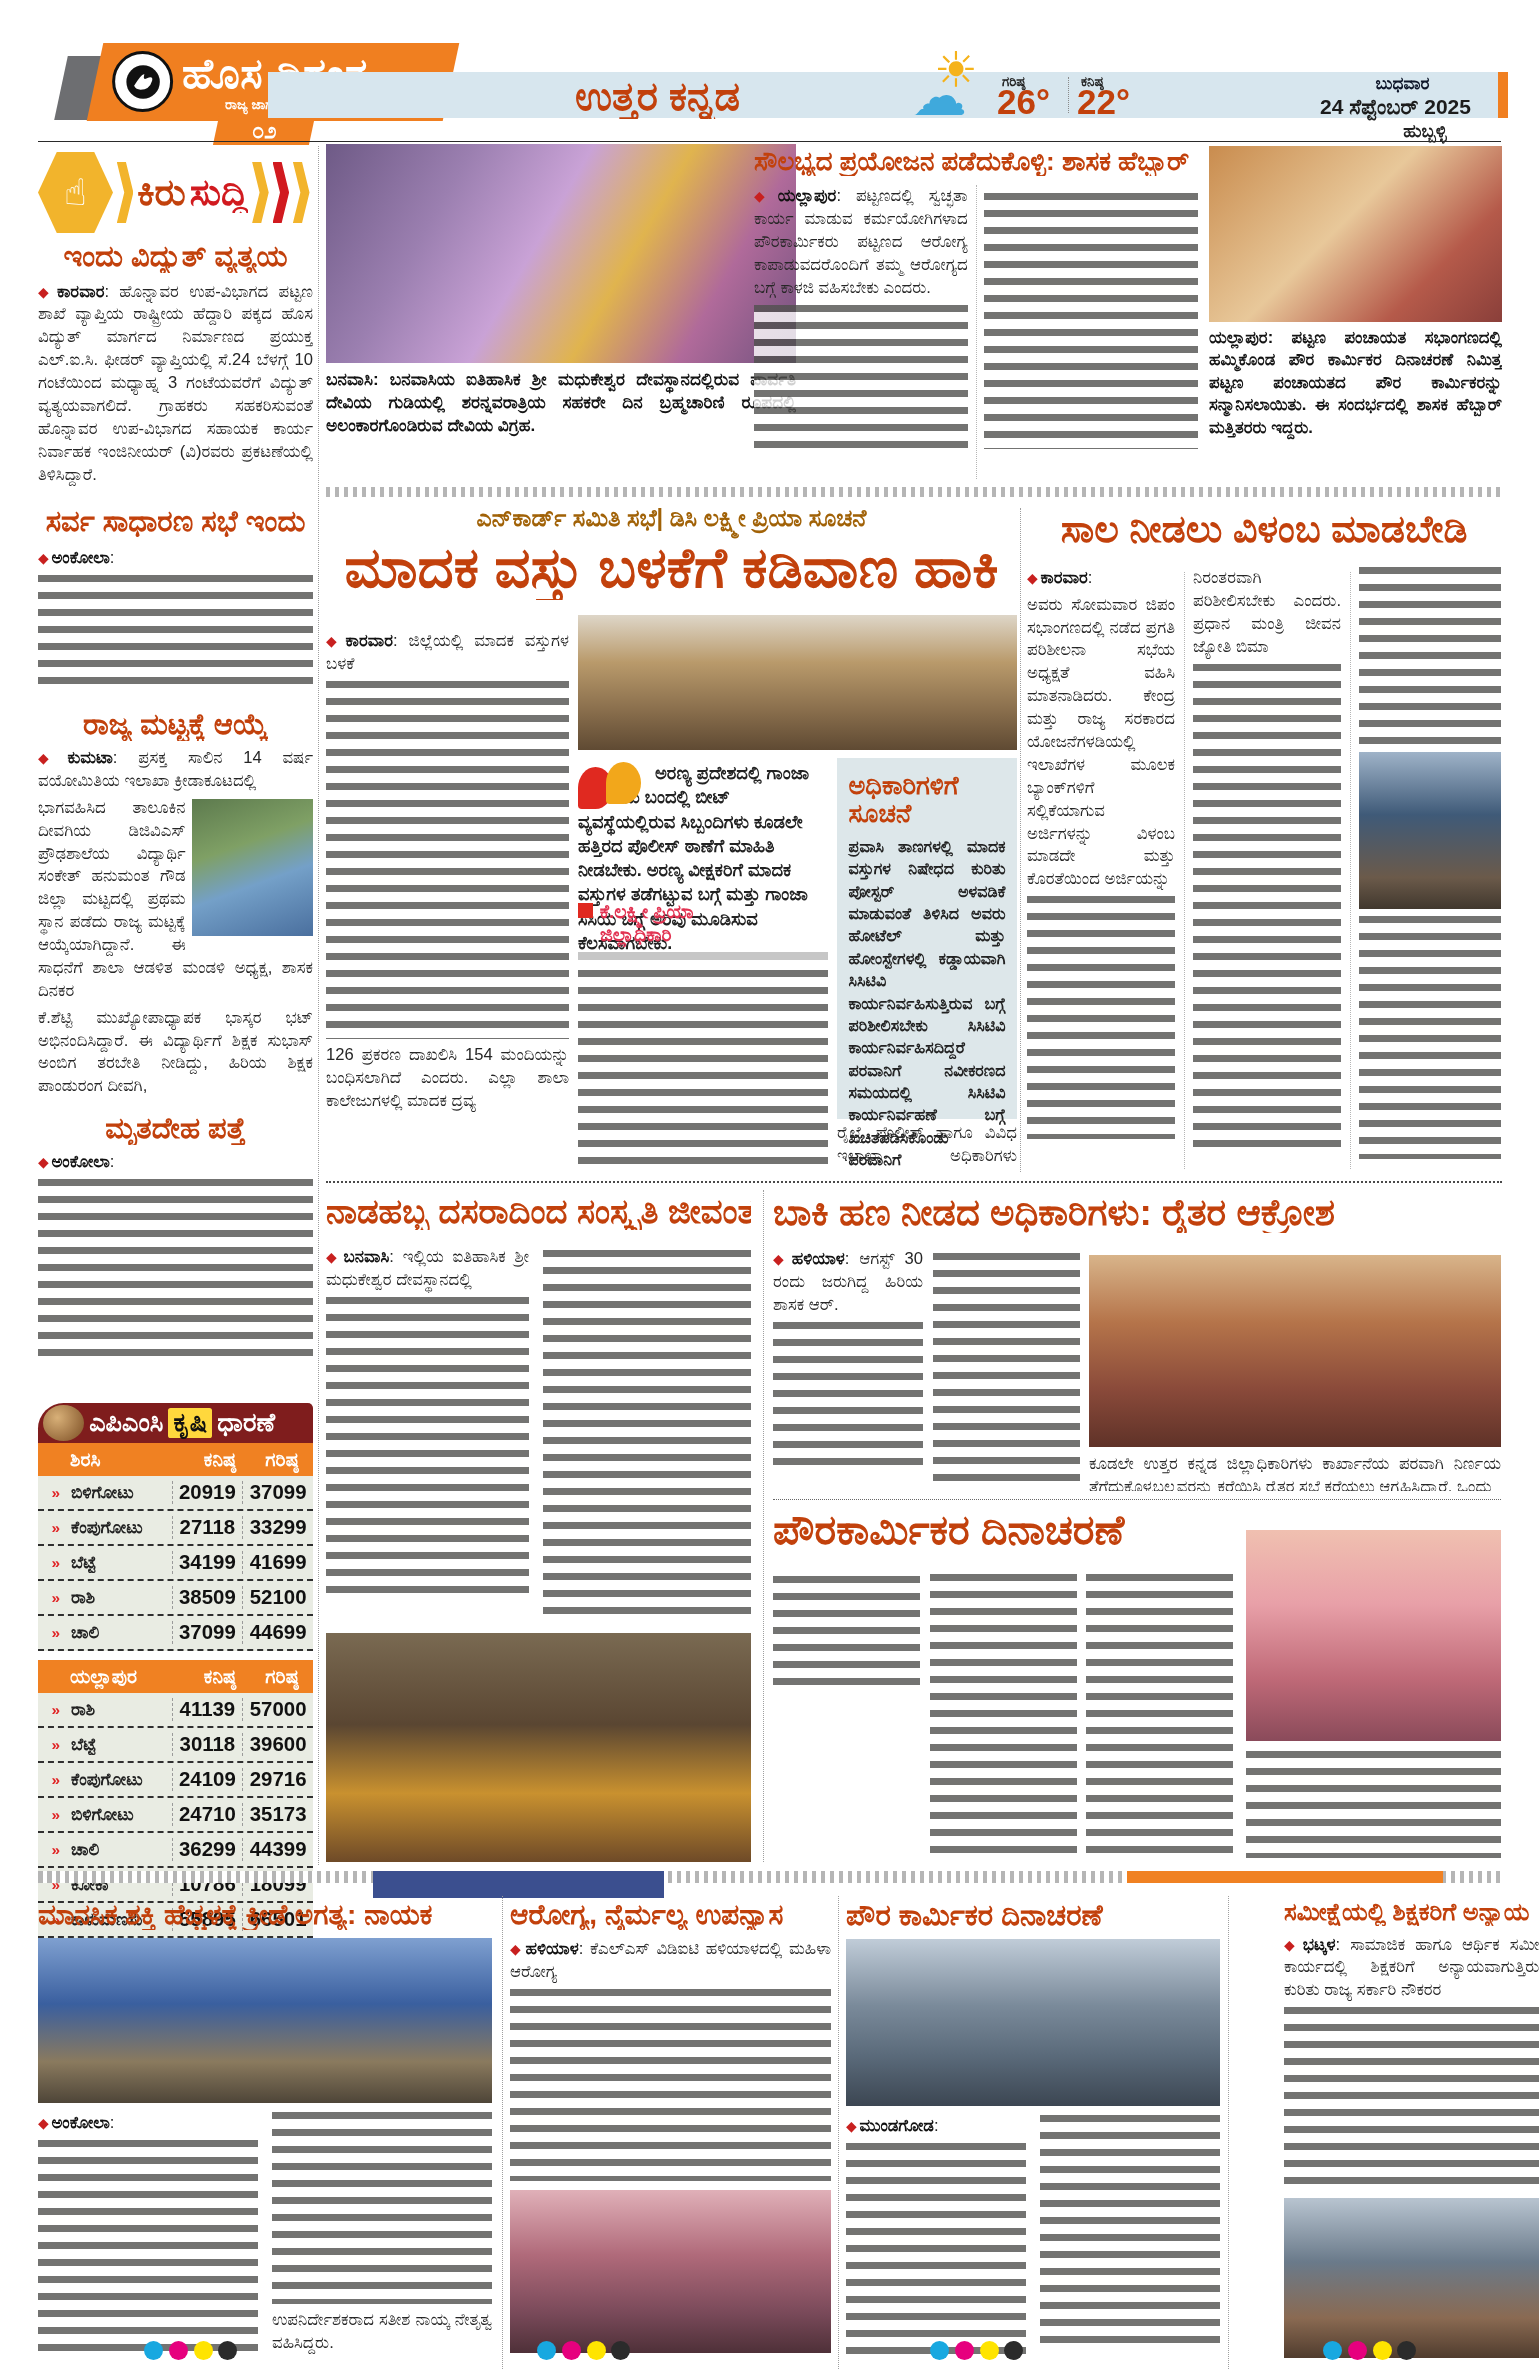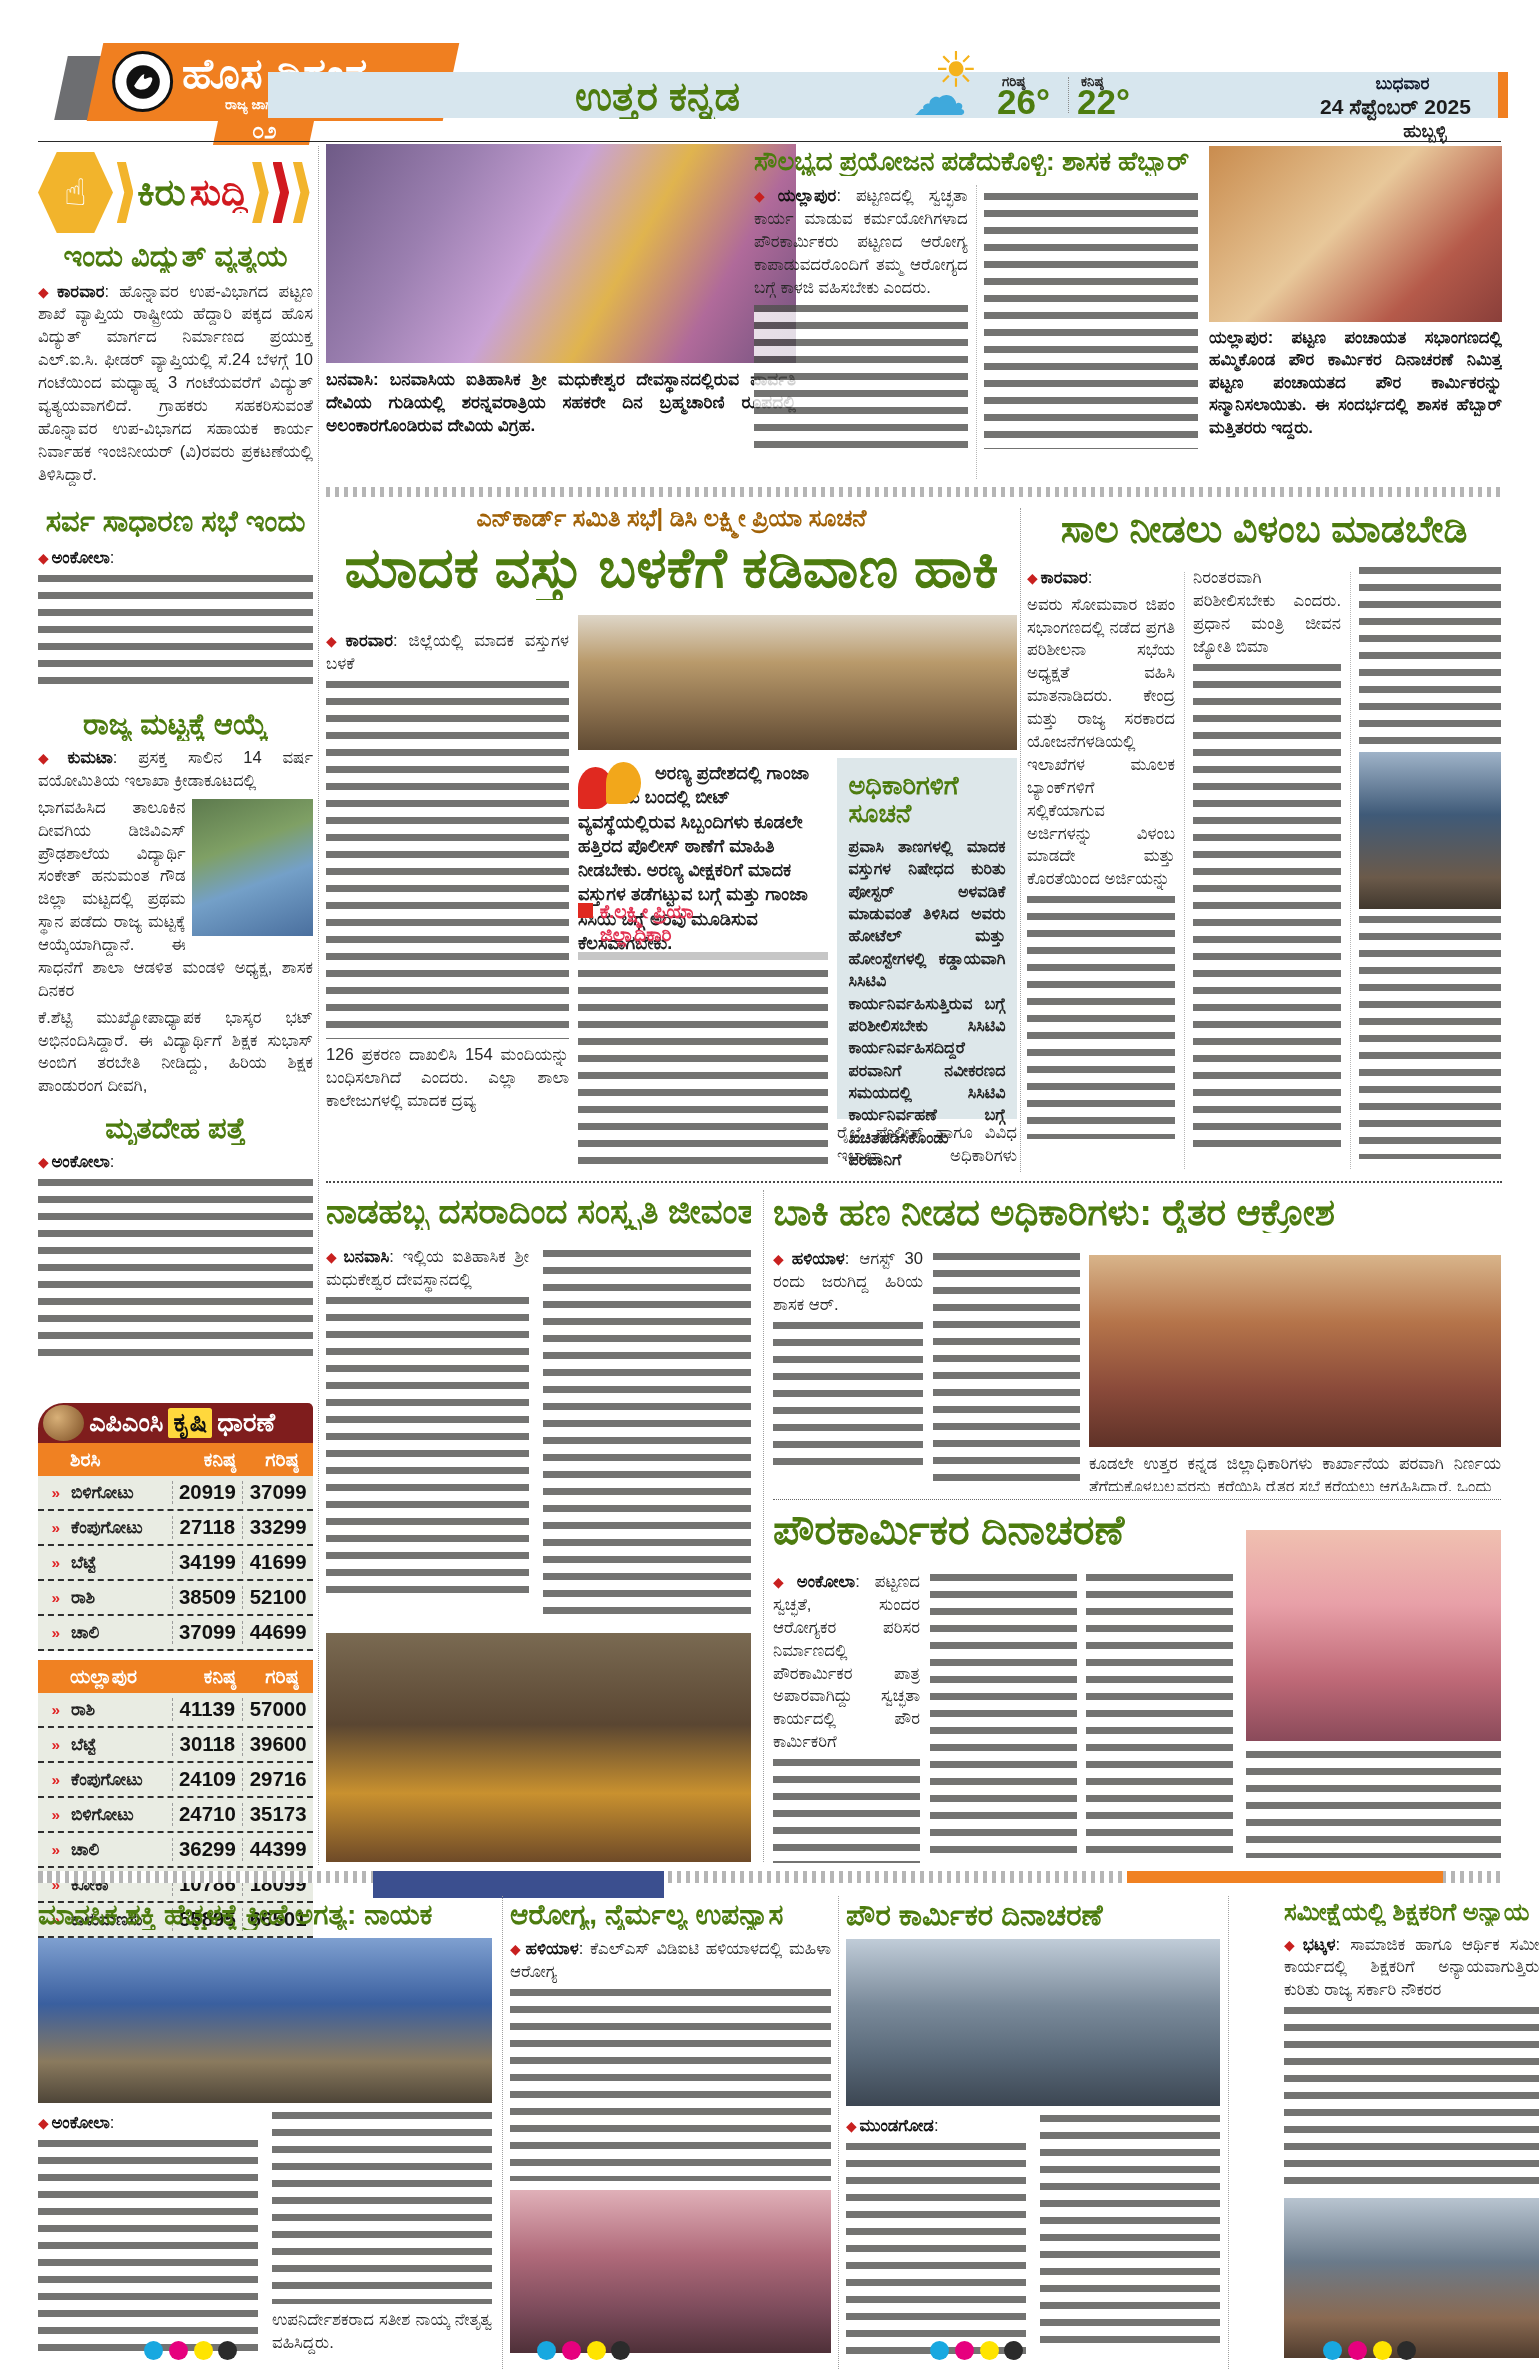--- a/index.html
+++ b/index.html
@@ -1,19 +1,19 @@
 <!DOCTYPE html>
 <html style="font-size:10.2px"><head>
 <meta charset="utf-8">
 <style>
   html,body{margin:0;padding:0;background:#e8e8e8;}
   #page{position:relative;width:1540px;height:2377px;background:#fff;overflow:hidden;
         font-family:"Liberation Sans","DejaVu Sans",sans-serif;color:#222;}
   .abs{position:absolute;}
-  .hl{font-weight:800;color:#4d7c0f;line-height:1.12;overflow:hidden;}
+  .hl{font-weight:800;color:#c2410c;line-height:1.12;overflow:hidden;}
   .ctr{text-align:center;}
   .body-txt{font-size:16.6px;line-height:1.38;text-align:justify;color:#262626;}
   .by-place{font-weight:800;color:#111;}
   .dm{color:#c8201f;font-size:14px;margin-right:2.6px;}
   .gk{background:repeating-linear-gradient(180deg,#50504e 0 7px,#ffffff 7px 17px);opacity:.8;}
   .band{background:repeating-linear-gradient(90deg,#b5b5b5 0 4.5px,#ffffff 4.5px 9px);}
   .vdot{border-left:1.9px dotted #9f9f9f;width:0;}
   .hdot{border-top:2.6px dotted #4a4a4a;height:0;}
   .photo{background:#999;overflow:hidden;}
   .cap{font-weight:700;font-size:17px;line-height:1.35;color:#141414;text-align:justify;}
@@ -296,21 +296,20 @@
     <div class="abs gk" style="left:160px;top:61px;width:147px;height:233px;"></div>
     <div class="abs photo" style="left:316px;top:63px;width:412px;height:192px;background:linear-gradient(180deg,#d8b48a 0%,#b5744a 35%,#8a4a3a 70%,#5f3228 100%);"></div>
     <p class="abs body-txt" style="left:316px;top:261px;width:412px;">ಕೂಡಲೇ ಉತ್ತರ ಕನ್ನಡ ಜಿಲ್ಲಾಧಿಕಾರಿಗಳು ಕಾರ್ಖಾನೆಯ ಪರವಾಗಿ ನಿರ್ಣಯ ತೆಗೆದುಕೊಳ್ಳಬಲ್ಲವರನ್ನು ಕರೆಯಿಸಿ ರೈತರ ಸಭೆ ಕರೆಯಲು ಆಗ್ರಹಿಸಿದ್ದಾರೆ. ಒಂದು</p>
   </div>
 
   <div class="abs hdot" style="left:773px;top:1499px;width:728px;border-top:1.9px dotted #666;"></div>
 
   <div class="abs" style="left:773px;top:1508px;width:728px;height:355px;overflow:hidden;">
     <h2 class="hl" style="font-size:41px;white-space:nowrap;width:460px;">ಪೌರಕಾರ್ಮಿಕರ ದಿನಾಚರಣೆ</h2>
     <div class="abs" style="left:0;top:63px;width:147px;height:288px;">
-      <p class="body-txt"><span class="dm">◆</span><span class="by-place">ಅಂಕೋಲಾ</span>: <span>ಪಟ್ಟಣದ ಸ್ವಚ್ಛತೆ, ಸುಂದರ ಆರೋಗ್ಯಕರ ಪರಿಸರ ನಿರ್ಮಾಣದಲ್ಲಿ ಪೌರಕಾರ್ಮಿಕರ ಪಾತ್ರ ಅಪಾರವಾಗಿದ್ದು ಸ್ವಚ್ಛತಾ ಕಾರ್ಯದಲ್ಲಿ ಪೌರ ಕಾರ್ಮಿಕರಿಗೆ</span></p>
       <div class="gk" style="height:115px;margin-top:5.1px;"></div>
     </div>
     <div class="abs gk" style="left:157px;top:66px;width:147px;height:284px;"></div>
     <div class="abs gk" style="left:313px;top:66px;width:147px;height:284px;"></div>
     <div class="abs photo" style="left:473px;top:22.4px;width:256px;height:211px;background:linear-gradient(180deg,#f0c0b0 0%,#e8a0a8 35%,#c06a78 70%,#8a4a5a 100%);"></div>
     <div class="abs gk" style="left:473px;top:243px;width:256px;height:107px;"></div>
   </div>
 
   <div class="abs band" style="left:38px;top:1871px;width:1463px;height:11.5px;">
     <span class="abs" style="left:335px;top:0;width:291px;height:27px;background:#3b4f8f;"></span>

